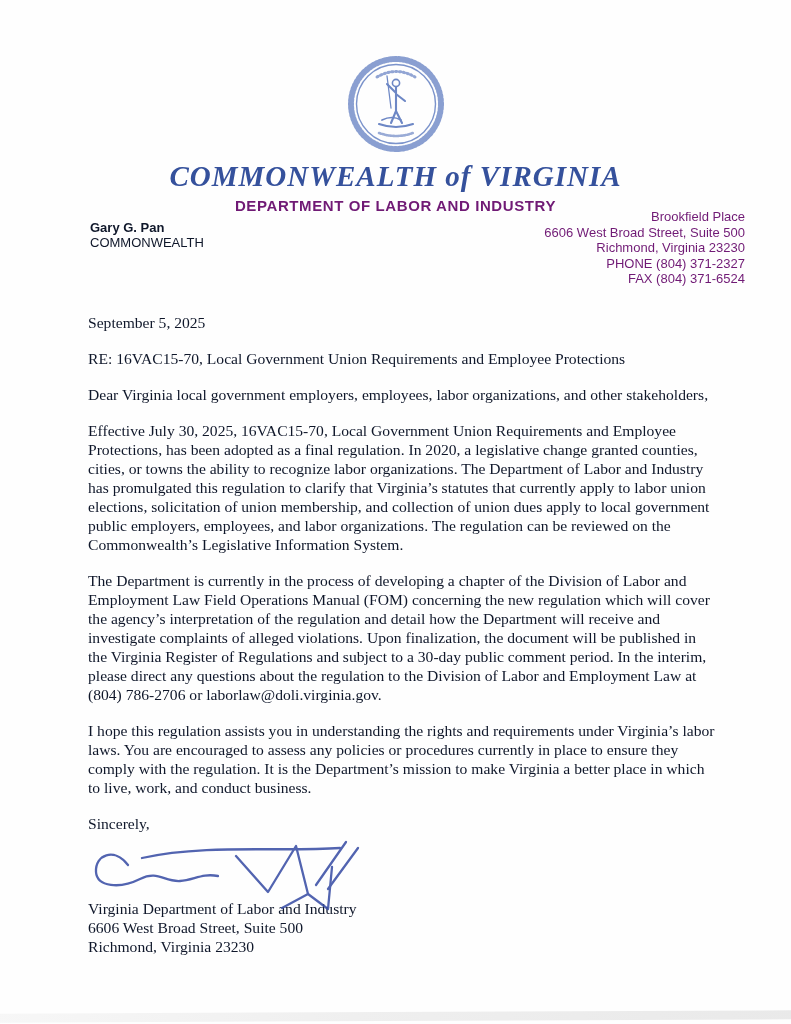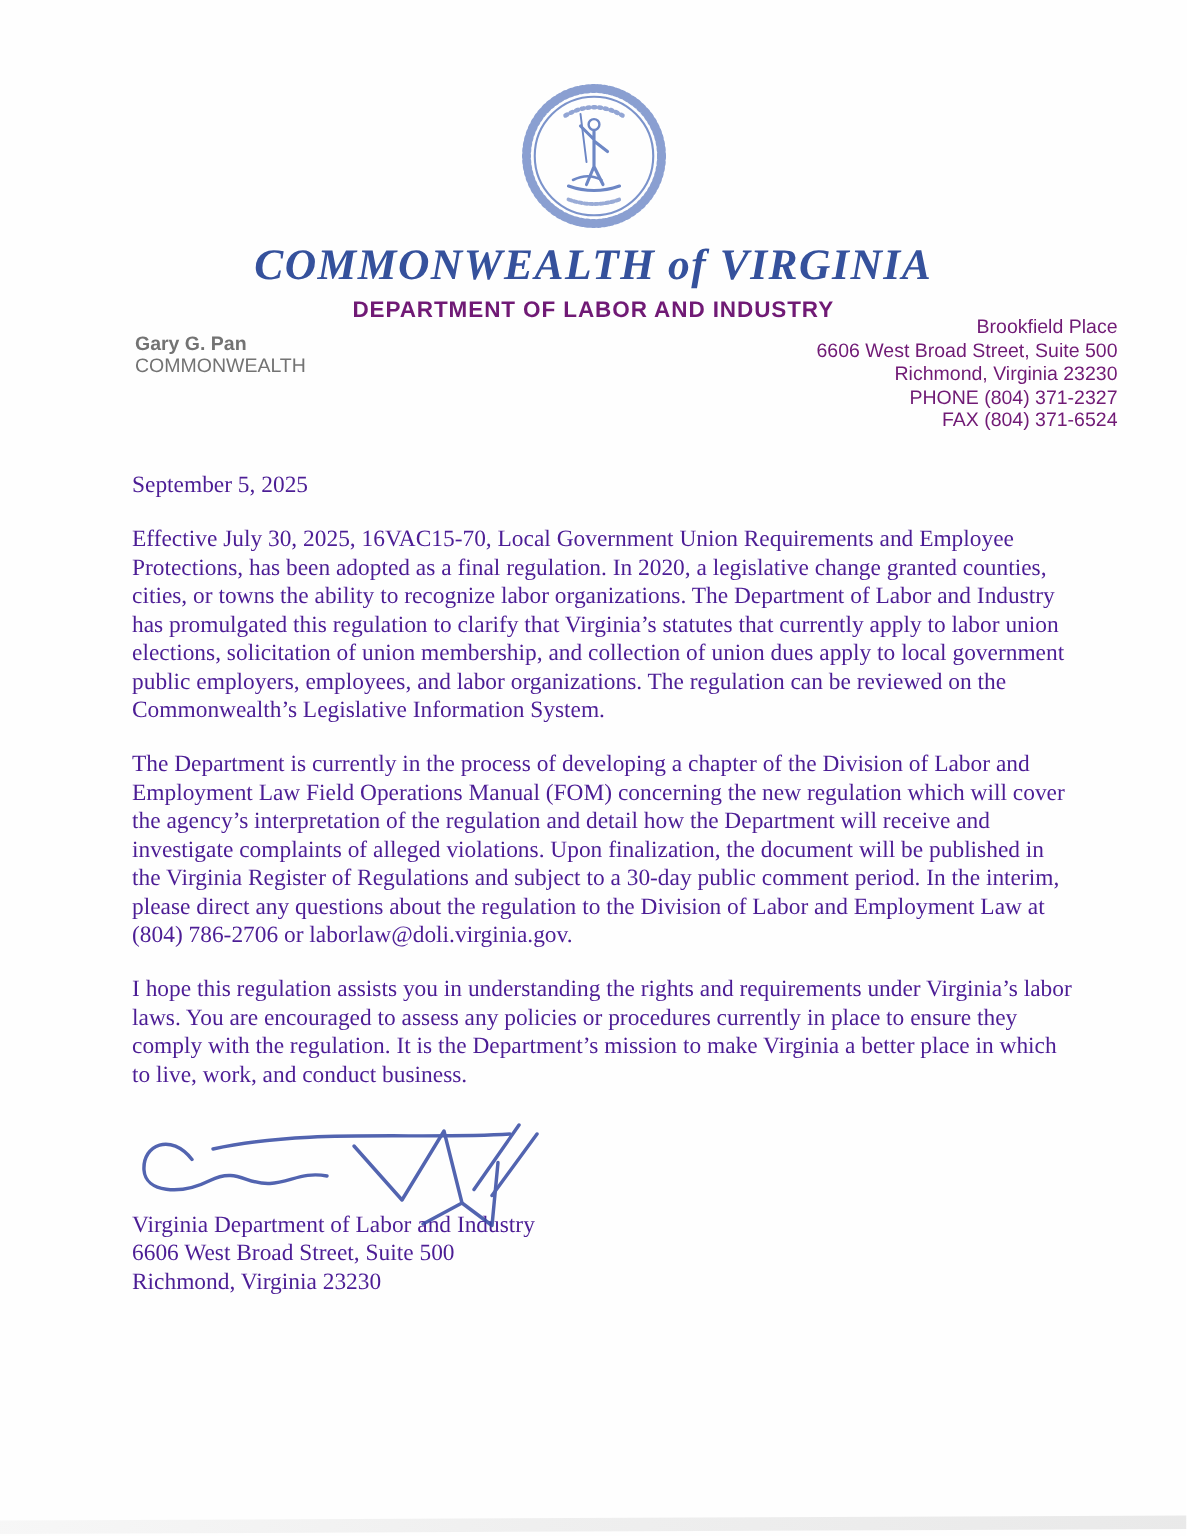--- a/index.html
+++ b/index.html
@@ -46,37 +46,37 @@
     align-items: flex-start;
     padding: 0 46px 0 90px;
     margin-top: -5px;
     text-align: left;
   }
   .commissioner {
     padding-top: 11px;
     font-family: "Liberation Sans", sans-serif;
     font-size: 13px;
     line-height: 15px;
-    color: #737373;
+    color: #0f172a;
   }
   .commissioner .name { font-weight: bold; }
   .hq-address {
     font-family: "Liberation Sans", sans-serif;
     font-size: 13px;
     line-height: 15.5px;
     color: #701a75;
     text-align: right;
   }
 
   
   .letter-body {
     padding: 26px 73px 0 88px;
     font-size: 15.6px;
     line-height: 19px;
-    color: #4c1d95;
+    color: #0f172a;
   }
   .letter-body .block { margin-bottom: 17px; }
   .letter-body p { margin-bottom: 17px; }
 
   .closing { margin-bottom: 2px; }
 
   .signature {
     position: relative;
     width: 280px;
     height: 78px;
@@ -133,25 +133,28 @@
         <div>6606 West Broad Street, Suite 500</div>
         <div>Richmond, Virginia 23230</div>
         <div>PHONE (804) 371-2327</div>
         <div>FAX (804) 371-6524</div>
       </div>
     </div>
   </header>
 
   <main class="letter-body">
     <div class="block">September 5, 2025</div>
+    <div class="block">RE: 16VAC15-70, Local Government Union Requirements and Employee Protections</div>
+    <div class="block">Dear Virginia local government employers, employees, labor organizations, and other stakeholders,</div>
 
     <p>Effective July 30, 2025, 16VAC15-70, Local Government Union Requirements and Employee Protections, has been adopted as a final regulation. In 2020, a legislative change granted counties, cities, or towns the ability to recognize labor organizations. The Department of Labor and Industry has promulgated this regulation to clarify that Virginia’s statutes that currently apply to labor union elections, solicitation of union membership, and collection of union dues apply to local government public employers, employees, and labor organizations. The regulation can be reviewed on the Commonwealth’s Legislative Information System.</p>
     <p>The Department is currently in the process of developing a chapter of the Division of Labor and Employment Law Field Operations Manual (FOM) concerning the new regulation which will cover the agency’s interpretation of the regulation and detail how the Department will receive and investigate complaints of alleged violations. Upon finalization, the document will be published in the Virginia Register of Regulations and subject to a 30-day public comment period. In the interim, please direct any questions about the regulation to the Division of Labor and Employment Law at (804) 786-2706 or laborlaw@doli.virginia.gov.</p>
     <p>I hope this regulation assists you in understanding the rights and requirements under Virginia’s labor laws. You are encouraged to assess any policies or procedures currently in place to ensure they comply with the regulation. It is the Department’s mission to make Virginia a better place in which to live, work, and conduct business.</p>
 
+    <div class="closing">Sincerely,</div>
 
     <div class="signature">
       <svg viewBox="0 0 280 78" aria-hidden="true">
         <g fill="none" stroke="#3b4fa6" stroke-width="2.3" stroke-linecap="round" stroke-linejoin="round" opacity="0.88">
           <path d="M38,30 C24,12 5,20 6,37 C7,52 30,54 50,44 C68,35 74,47 90,46 C104,45 112,38 128,41"></path>
           <path d="M52,23 C116,9 190,17 250,13"></path>
           <path d="M146,21 L178,57 L206,11 L218,59 L238,74 L242,32"></path>
           <path d="M218,59 L192,73"></path>
           <path d="M226,50 L256,7"></path>
           <path d="M238,54 L268,13"></path>

